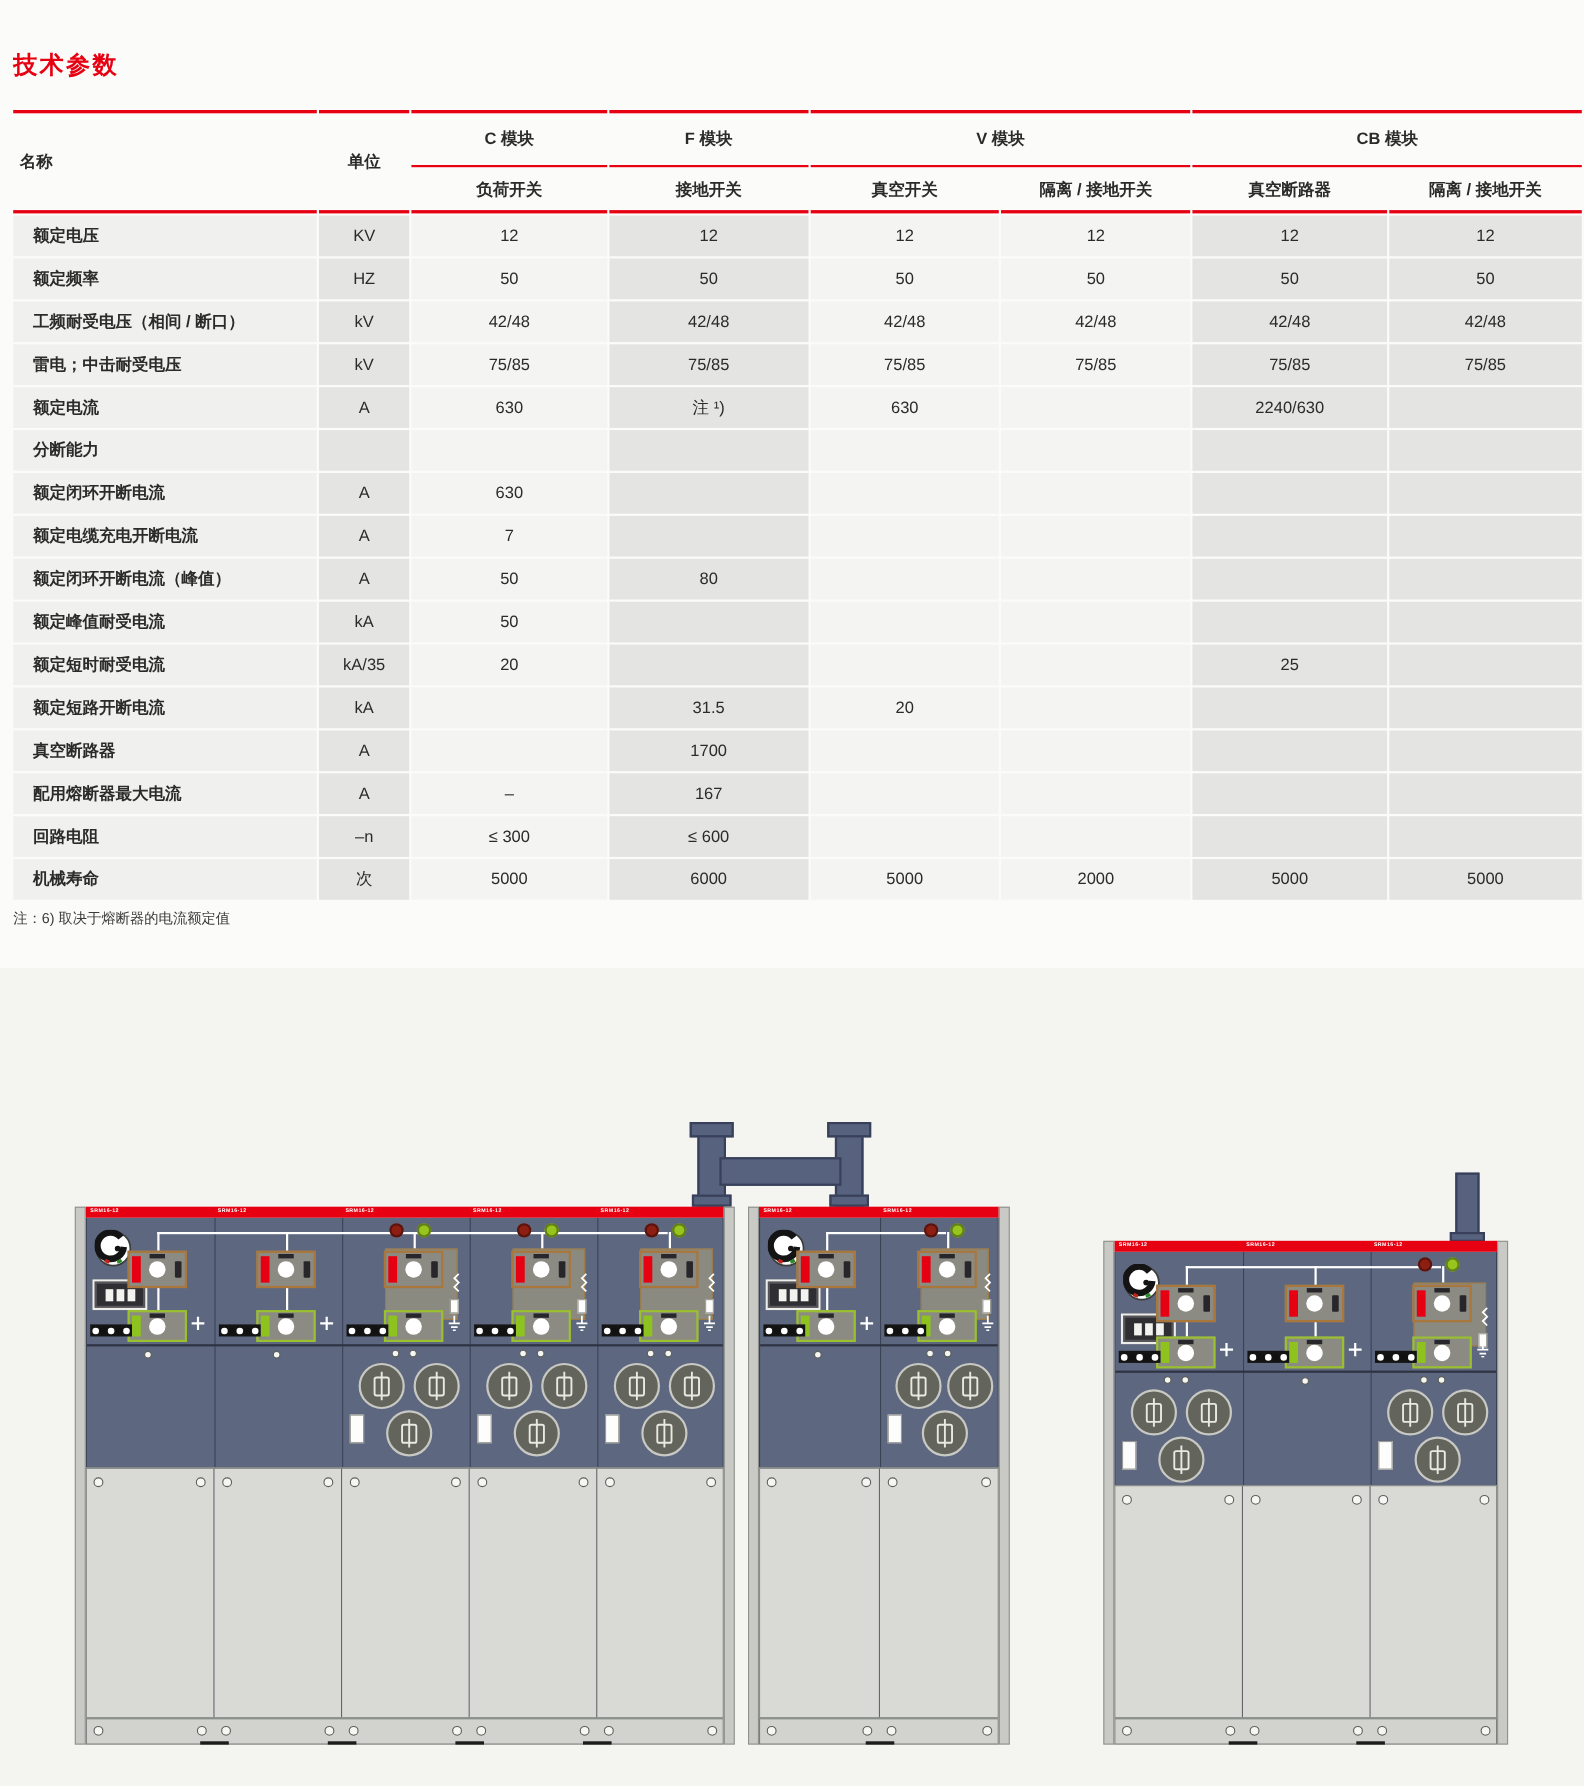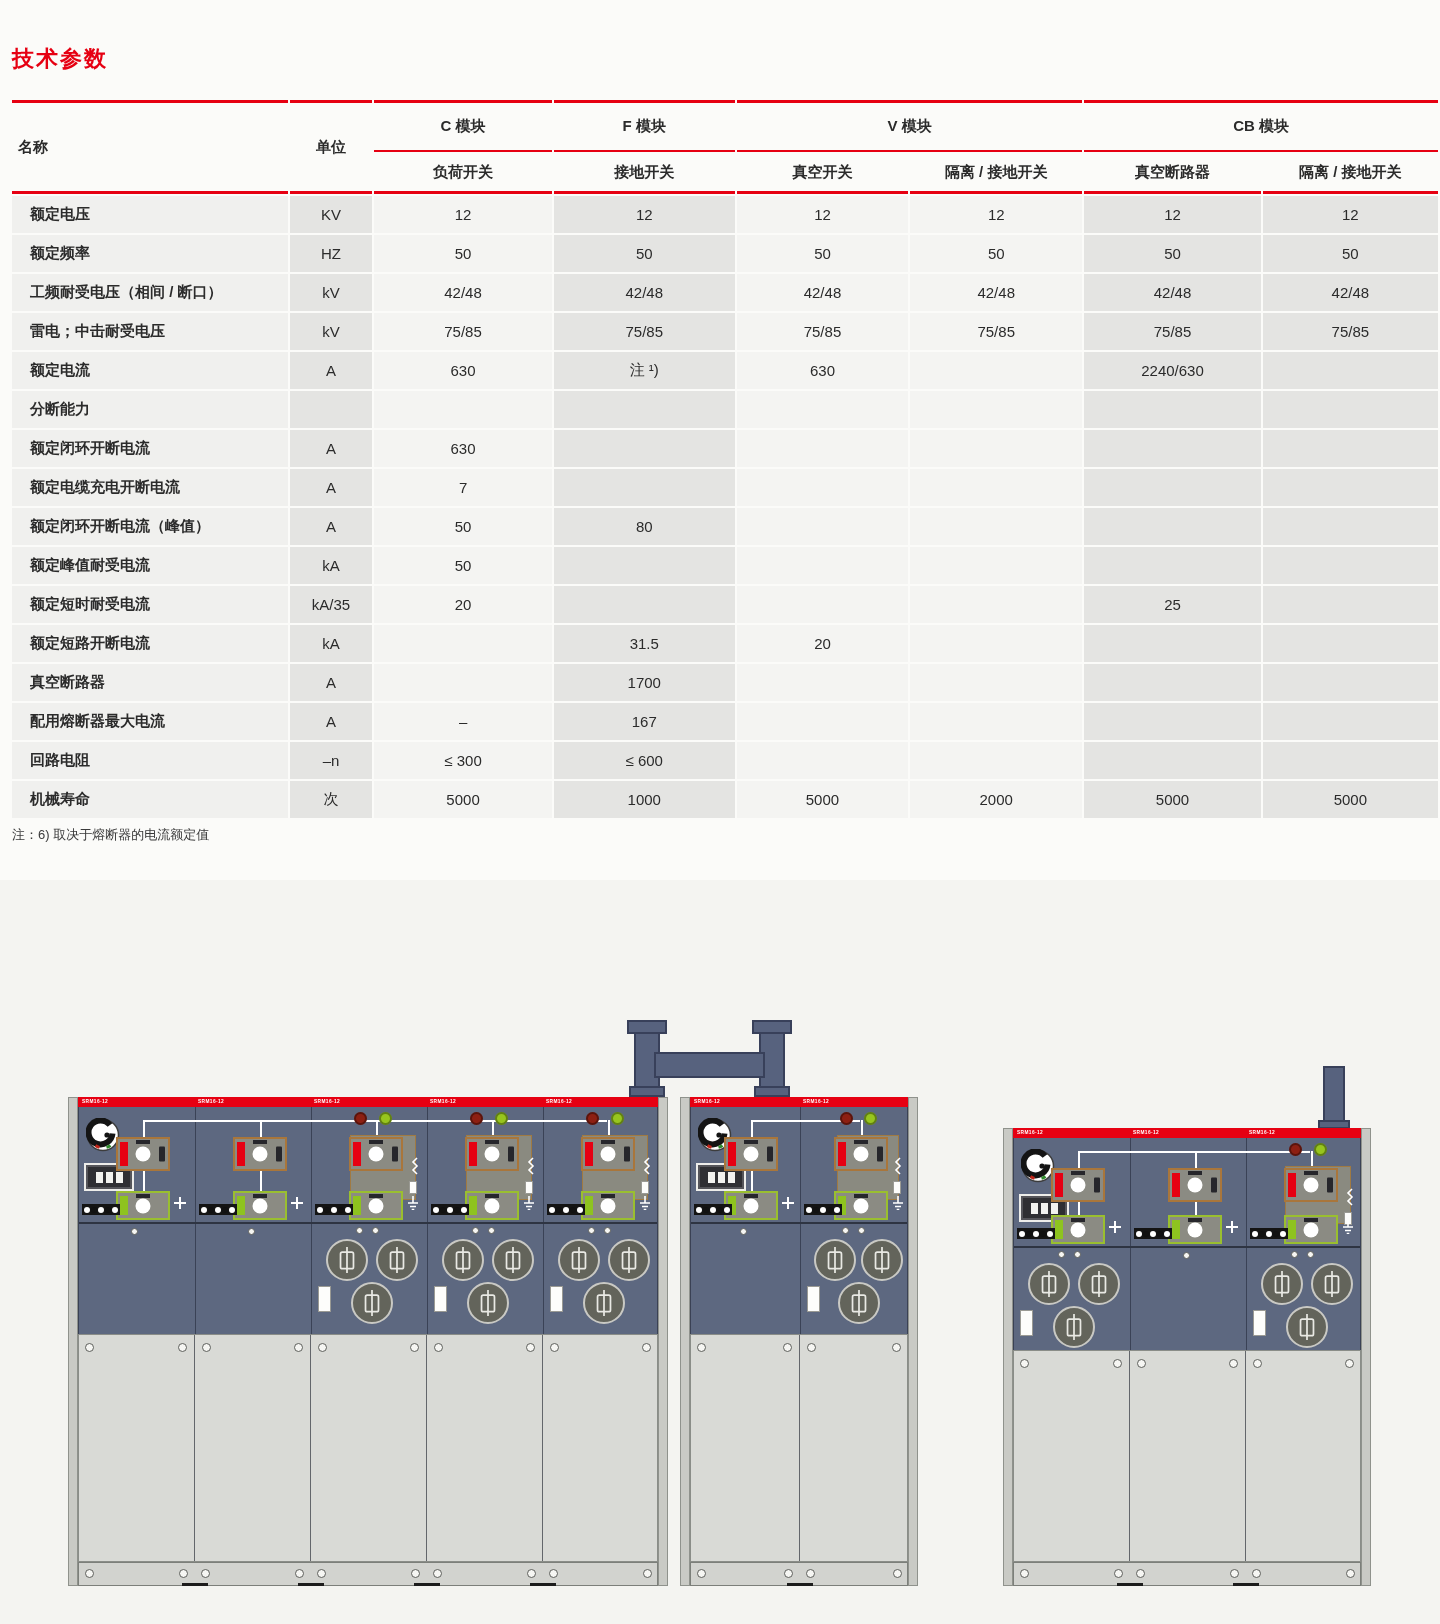--- a/index.html
+++ b/index.html
@@ -286,21 +286,21 @@
           <td class="s-b">≤ 600</td>
           <td class="s-c"></td>
           <td class="s-c"></td>
           <td class="s-b"></td>
           <td class="s-b"></td>
         </tr>
         <tr>
           <td class="rowname s-a">机械寿命</td>
           <td class="s-b">次</td>
           <td class="s-c">5000</td>
-          <td class="s-b">1000</td>
+          <td class="s-b">6000</td>
           <td class="s-c">5000</td>
           <td class="s-c">2000</td>
           <td class="s-b">5000</td>
           <td class="s-b">5000</td>
         </tr>
       </tbody>
   </table>
 
   <div class="note">注：6) 取决于熔断器的电流额定值</div>
 

